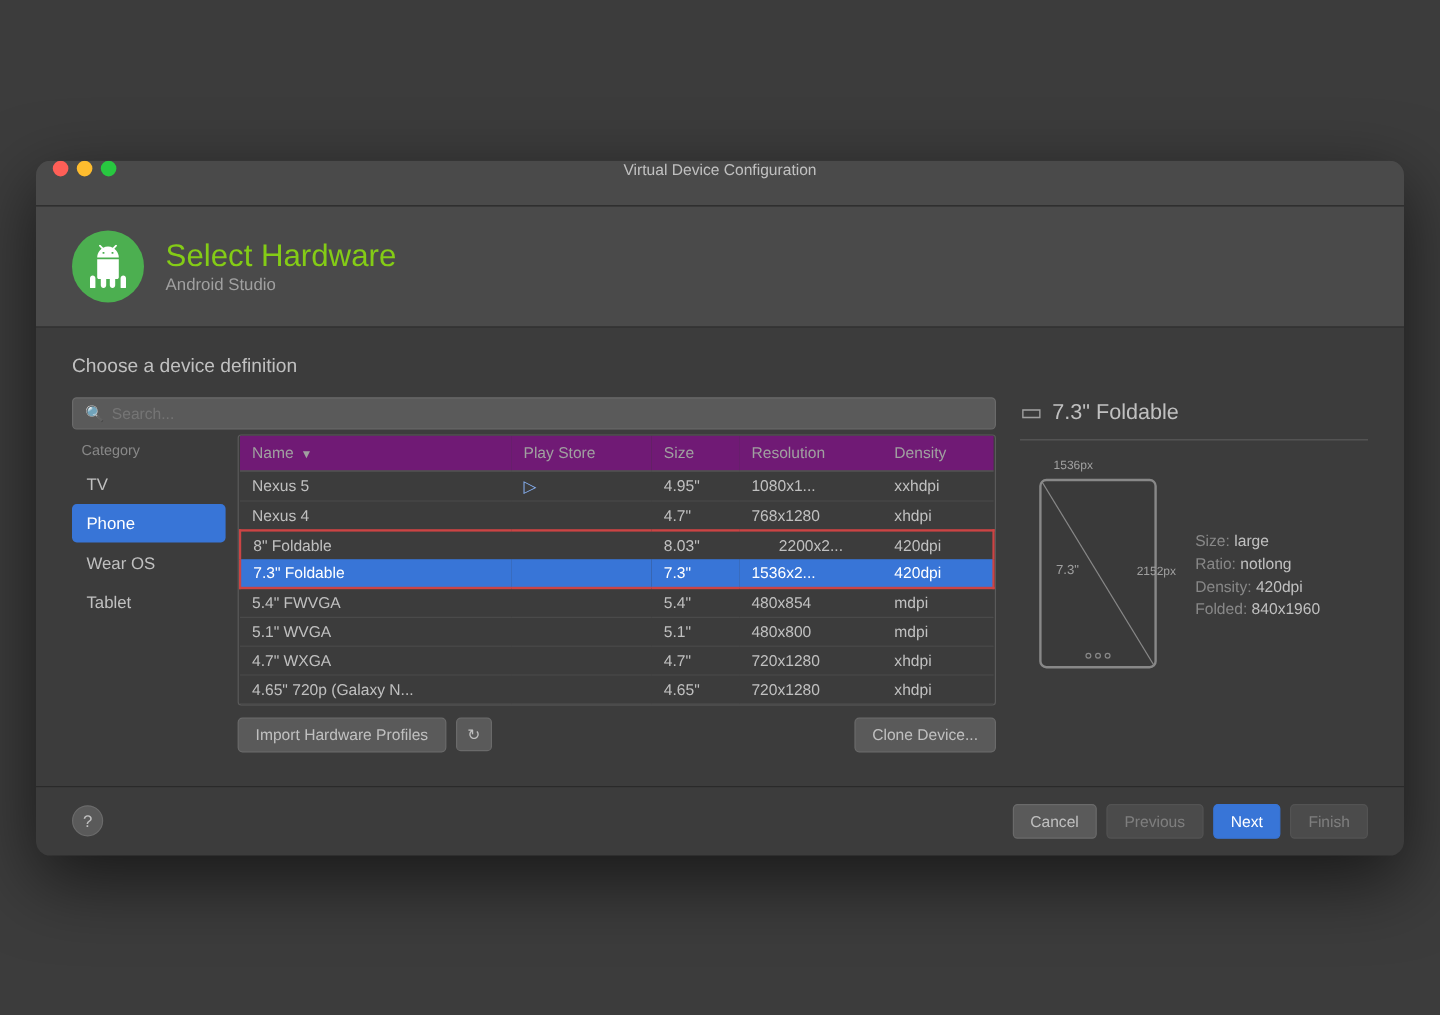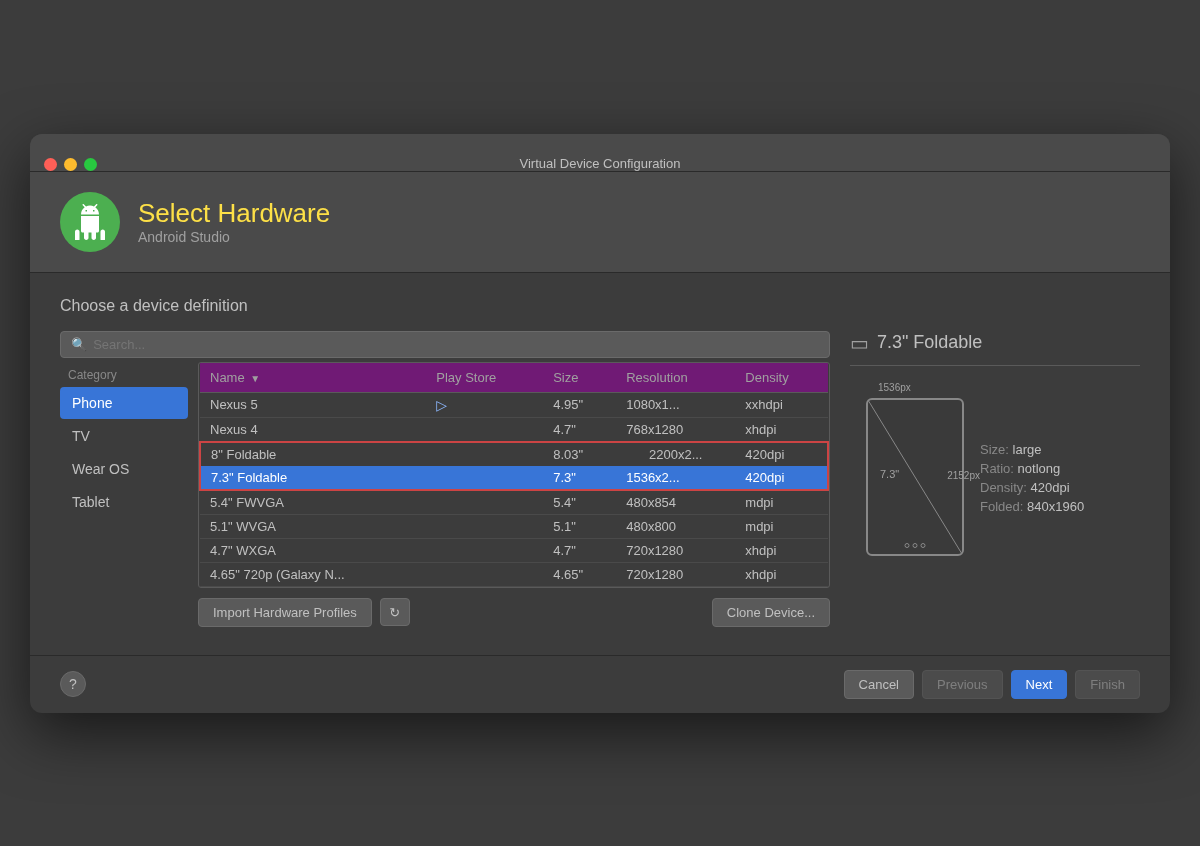--- a/index.html
+++ b/index.html
@@ -15,21 +15,21 @@
       width: 1140px;
       background: #3c3c3c;
       border-radius: 12px;
       overflow: hidden;
       box-shadow: 0 20px 60px rgba(0,0,0,0.6);
     }
     .title-bar {
       background: #4a4a4a;
       height: 38px;
       display: flex;
-      align-items: flex-end;
+      align-items: flex-start;
       padding: 0 14px;
       position: relative;
       border-bottom: 1px solid #2a2a2a;
     }
     .traffic-lights {
       display: flex;
       gap: 7px;
     }
     .traffic-light {
       width: 13px;
@@ -62,21 +62,21 @@
       display: flex;
       align-items: center;
       justify-content: center;
       flex-shrink: 0;
     }
     .android-logo svg {
       width: 36px;
       height: 36px;
     }
     .header-text h1 {
-      color: #fde047;
+      color: #84cc16;
       font-size: 26px;
       font-weight: 400;
     }
     .header-text p {
       color: #a0a0a0;
       font-size: 14px;
     }
     .content {
       padding: 24px 30px;
     }
@@ -197,21 +197,21 @@
       align-items: center;
       gap: 8px;
     }
     .divider-h {
       border: none;
       border-top: 1px solid #5a5a5a;
       margin-bottom: 14px;
     }
     .device-diagram-area {
       display: flex;
-      gap: 0;
+      gap: 16px;
       align-items: center;
     }
     .device-specs {
       flex: 1;
     }
     .spec-row {
       margin-bottom: 4px;
       font-size: 13px;
     }
     .spec-label {
@@ -319,22 +319,22 @@
 
         <div class="search-bar">
           <span style="color:#888">🔍</span>
           <input type="text" placeholder="Search..." style="">
         </div>
 
         <div class="left-content">
 
           <div class="sidebar-category">
             <div class="category-label">Category</div>
+            <div class="category-item">TV</div>
             <div class="category-item active">Phone</div>
-            <div class="category-item">TV</div>
             <div class="category-item">Wear OS</div>
             <div class="category-item">Tablet</div>
           </div>
 
           <div class="table-section">
             <div class="table-wrapper">
               <table class="device-table">
                 <thead>
                   <tr>
                     <th>

